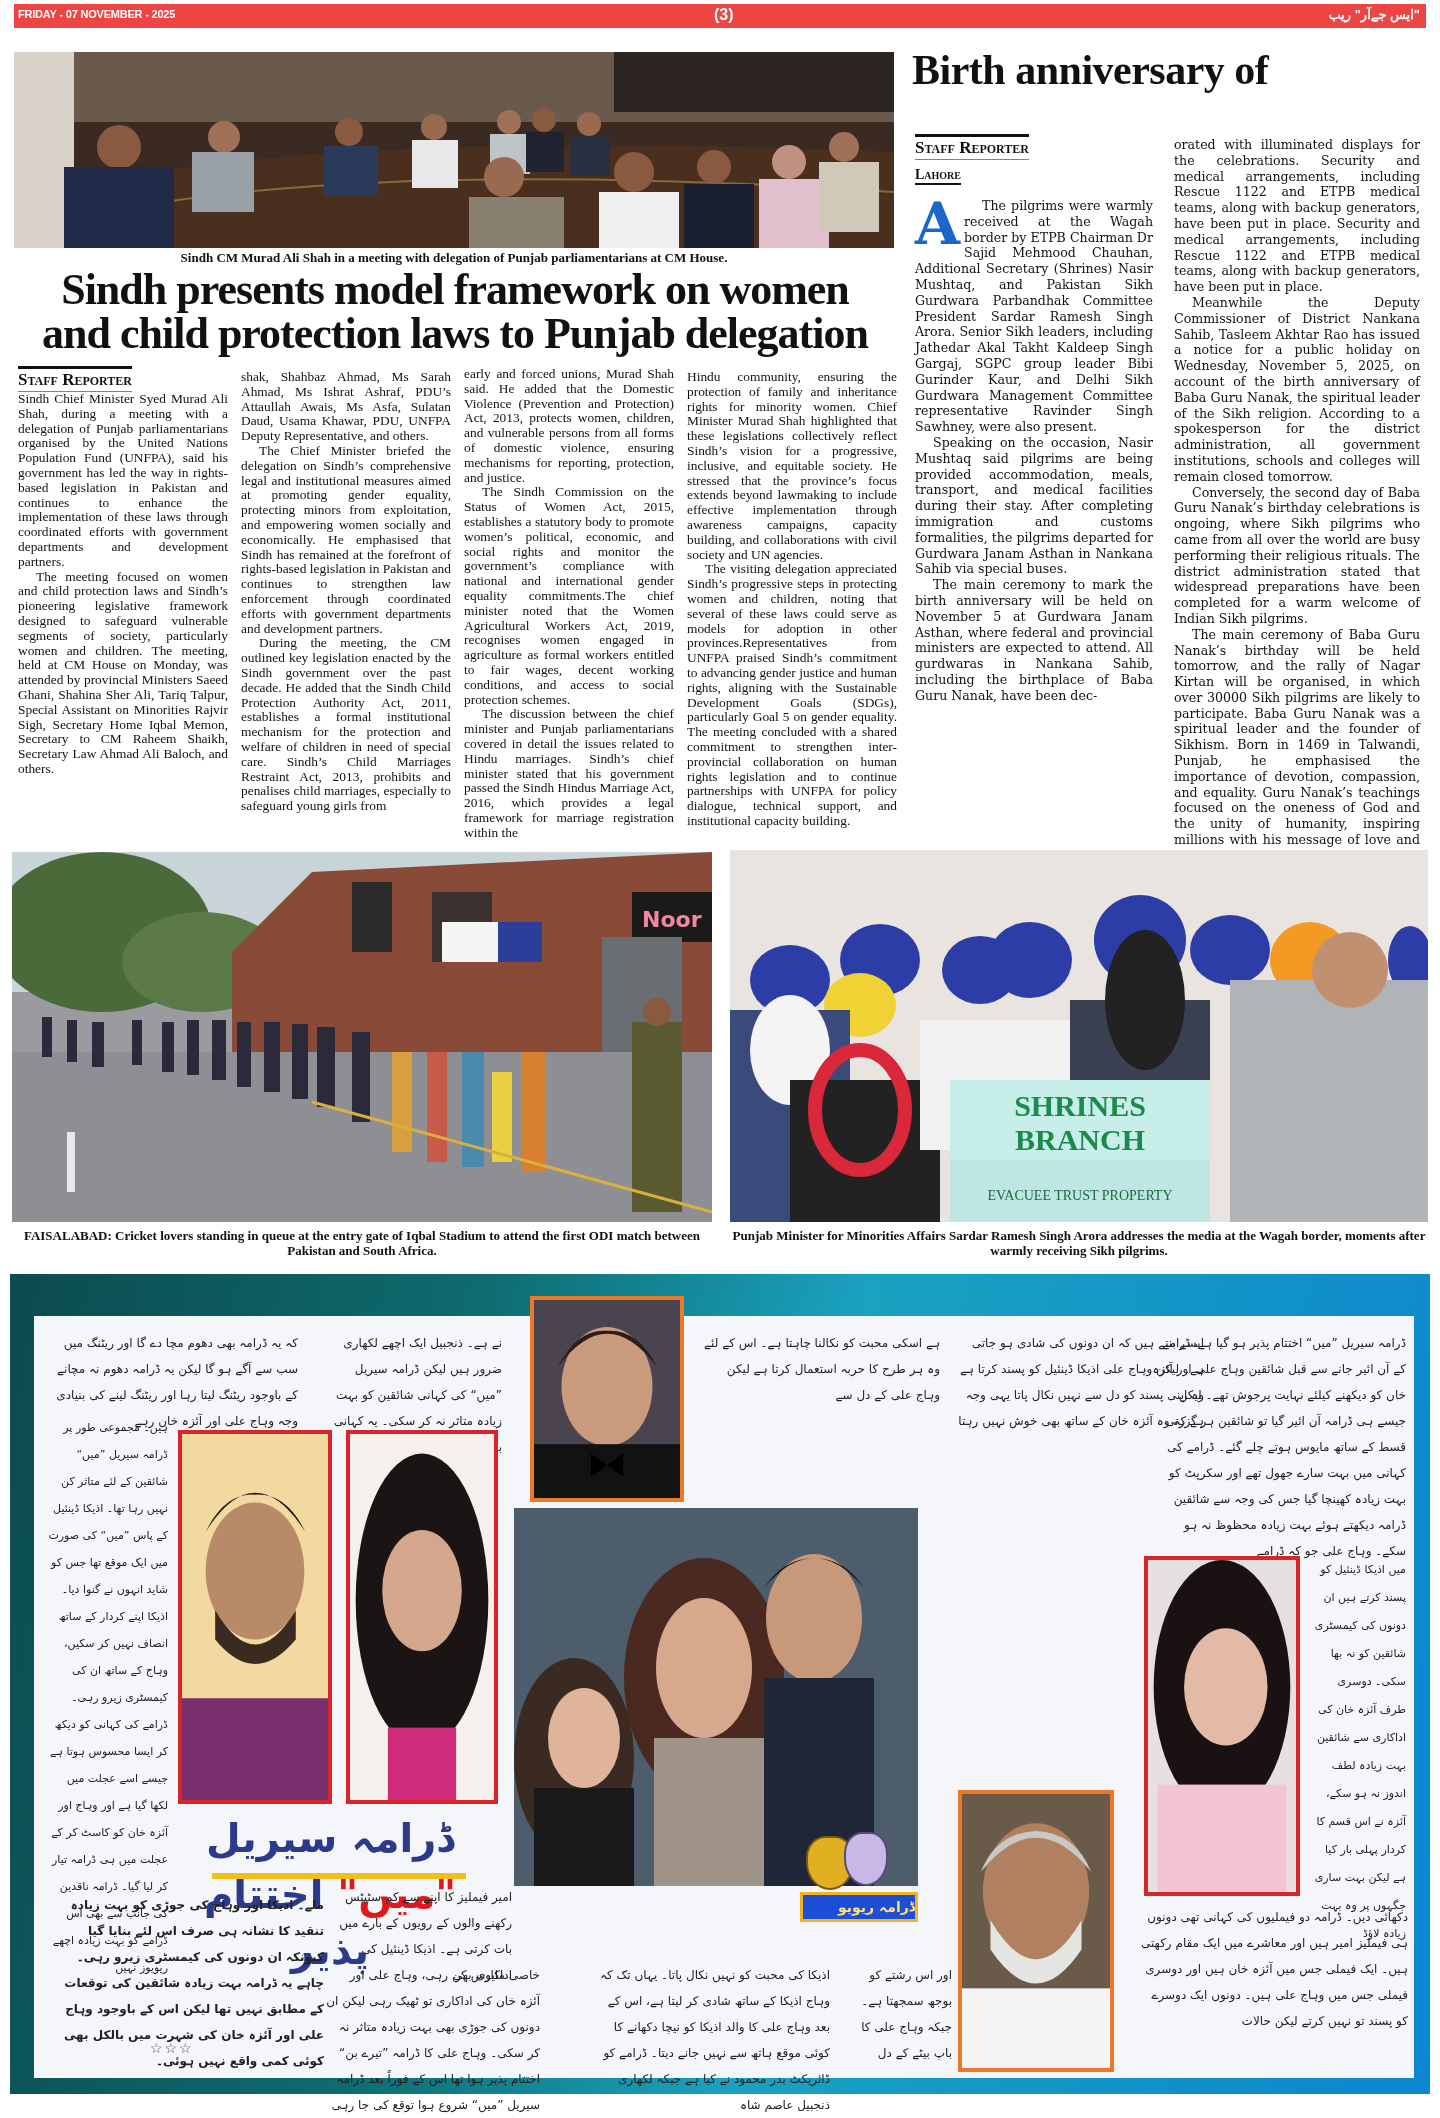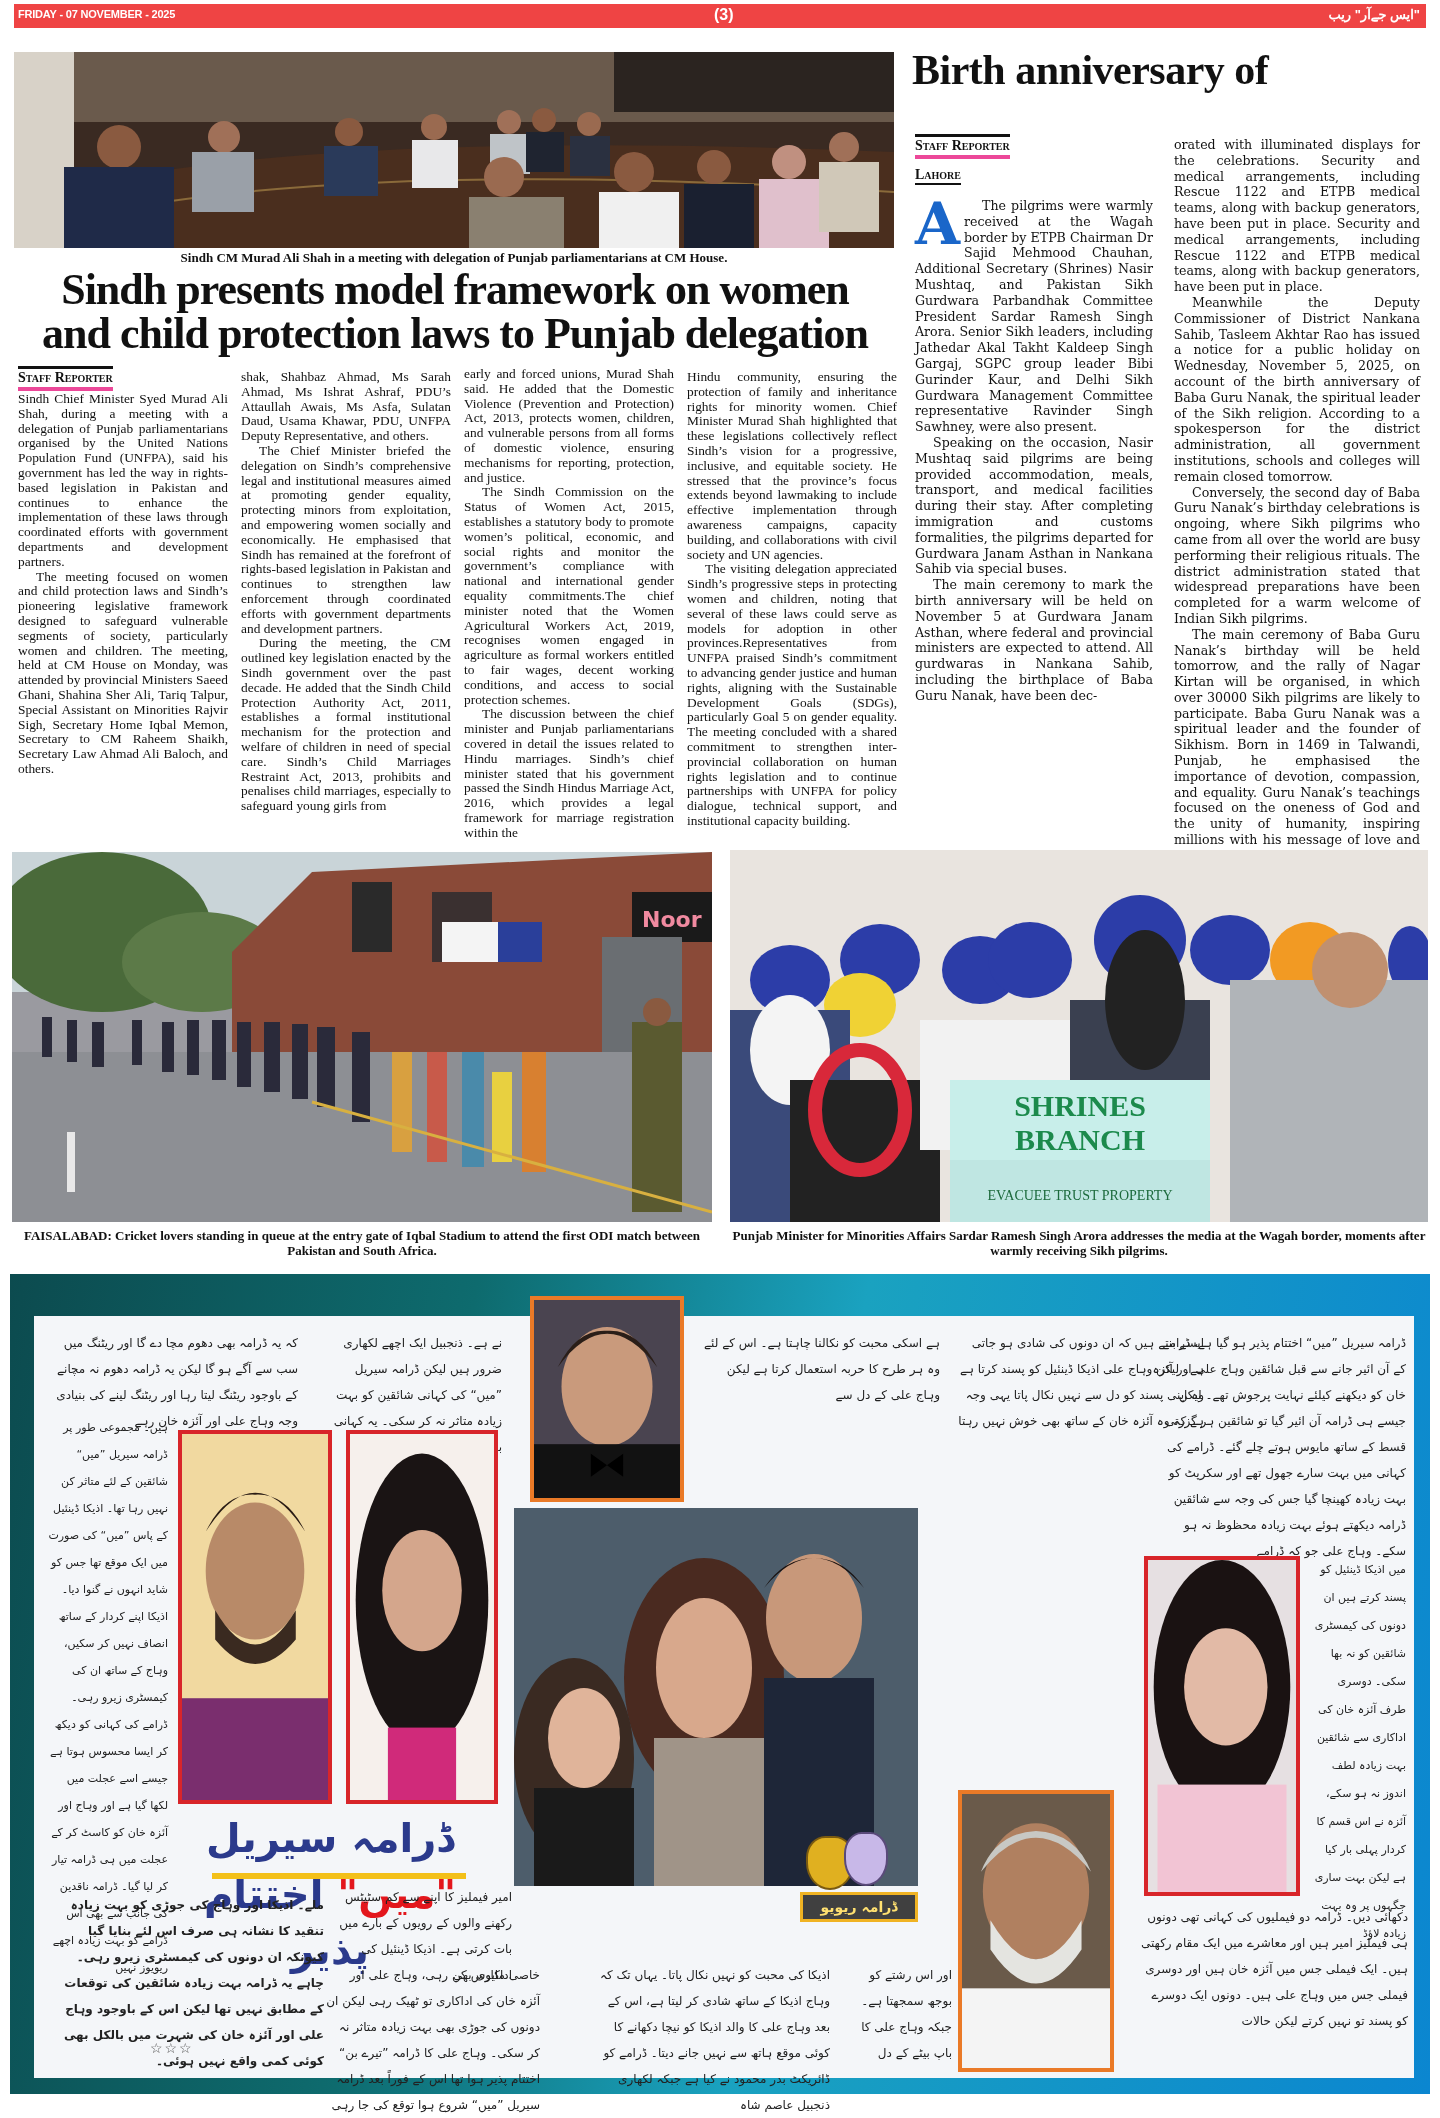--- a/index.html
+++ b/index.html
@@ -13,41 +13,41 @@
   .topbar .urdu { position: absolute; right: 6px; top: 3px; font-size: 13px; direction: rtl; }
 
   
   .photo { overflow: hidden; }
   .photo svg { width: 100%; height: 100%; display: block; }
 
   .caption { font-family: "Liberation Serif", serif; font-weight: bold; font-size: 13px; text-align: center; line-height: 15px; }
 
   .headline { font-family: "Liberation Serif", serif; font-weight: bold; text-align: center; color: #111; letter-spacing: -1px; }
 
-  .byline { font-family: "Liberation Serif", serif; font-weight: bold; font-variant: small-caps; font-size: 14px; border-top: 3px solid #111; border-bottom: 4px solid #ec4899; padding: 1px 0; display: inline-block; }
+  .byline { font-family: "Liberation Serif", serif; font-weight: bold; font-variant: small-caps; font-size: 17px; border-top: 3px solid #111; border-bottom: 1px solid #ec4899; padding: 1px 0; display: inline-block; }
   .dateline { font-family: "Liberation Serif", serif; font-weight: bold; font-variant: small-caps; font-size: 14px; border-bottom: 2px solid #111; display: inline-block; }
 
   .col { font-size: 13.4px; line-height: 14.8px; text-align: justify; hyphens: auto; }
   .col p { text-indent: 18px; }
   .col p.noi { text-indent: 0; }
   .col2 { font-family: "DejaVu Serif", serif; font-size: 12.6px; line-height: 15.8px; text-align: justify; }
   .col2 p { text-indent: 18px; }
   .dropcap { float: left; font-size: 58px; line-height: 48px; color: #1a66c9; font-weight: bold; margin: 2px 4px 0 0; font-family: "DejaVu Serif", serif; }
 
   
   .urdu-frame { left: 10px; top: 1274px; width: 1420px; height: 820px; background: linear-gradient(100deg,#0c4b4f 0%,#0e6b6e 30%,#1aa2c0 55%,#0b86d0 100%); }
   .urdu-inner { left: 34px; top: 1316px; width: 1380px; height: 762px; background: #f4f6f9; }
   .ur { font-family: "DejaVu Sans", sans-serif; direction: rtl; text-align: right; font-size: 12px; line-height: 26px; color: #222; }
   .urdu-title { font-family: "DejaVu Sans", sans-serif; direction: rtl; font-size: 40px; font-weight: bold; color: #2b3a8c; text-align: center; }
   .urdu-title .red { color: #e3161c; }
   .gold-line { background: #f3c019; height: 6px; }
   .frame-red { border: 4px solid #d8252a; }
   .frame-orange { border: 4px solid #ea7a27; }
   .stars { color: #555; font-size: 14px; letter-spacing: 2px; }
-  .badge { background: #404040; color: #ffe070; font-family: "DejaVu Sans", sans-serif; font-weight: bold; font-size: 14px; text-align: center; border: 3px solid #f0b323; direction: rtl; }
+  .badge { background: #1d4ed8; color: #ffe070; font-family: "DejaVu Sans", sans-serif; font-weight: bold; font-size: 14px; text-align: right; border: 3px solid #f0b323; direction: rtl; }
 </style>
 </head>
 <body>
 
 <div class="abs topbar">
   <span class="date">FRIDAY - 07 NOVEMBER - 2025</span>
   <span class="pg">(3)</span>
   <span class="urdu">"ایس جےآر" ریب</span>
 </div>
 

